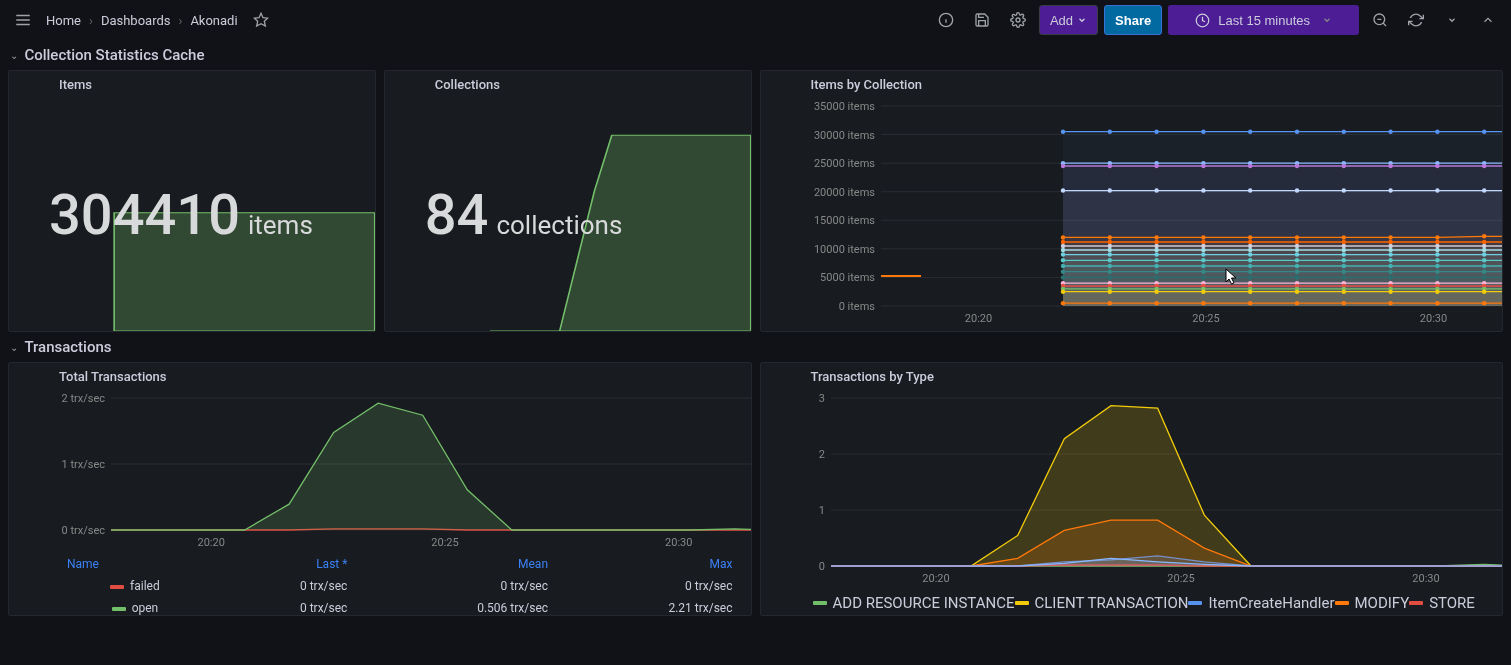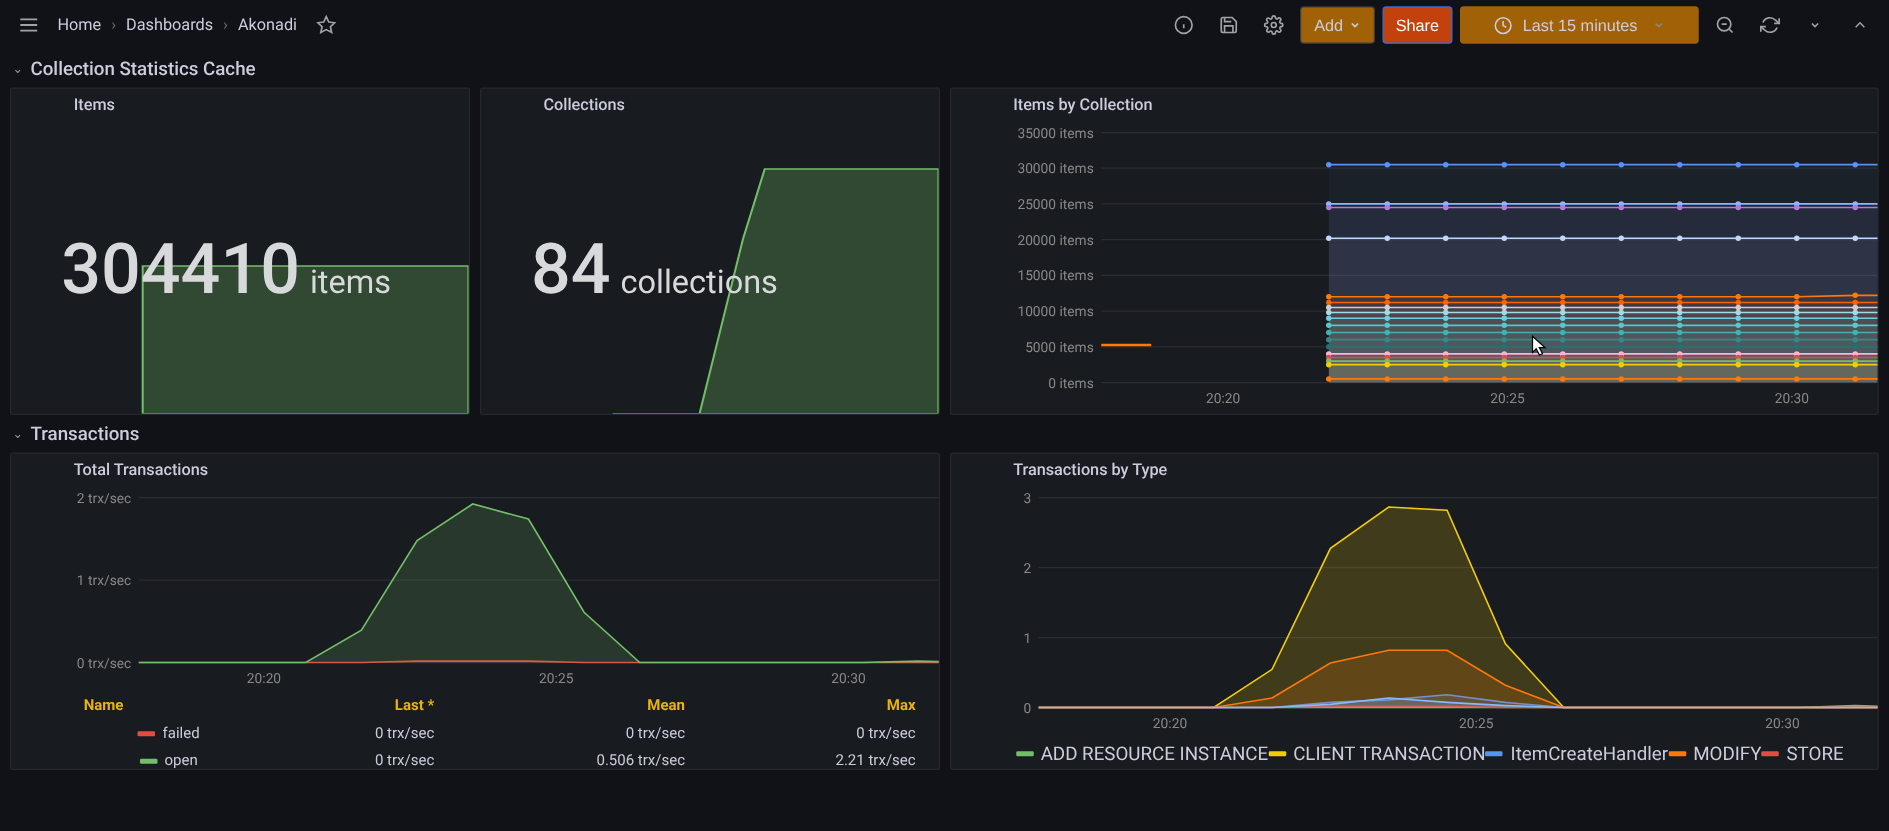--- a/index.html
+++ b/index.html
@@ -26,25 +26,25 @@
 .icon-btn {
   width: 30px; height: 30px;
   display: flex; align-items: center; justify-content: center;
   color: #9fa3a8; border-radius: 3px; cursor: pointer;
 }
 .breadcrumb { display: flex; align-items: center; gap: 8px; color: #ccccdc; }
 .breadcrumb a { color: #ccccdc; text-decoration: none; }
 .breadcrumb .sep { color: #666; }
 .btn {
   height: 30px; padding: 0 10px;
-  background: #a16207; border: 1px solid #393c42;
+  background: #4c1d95; border: 1px solid #393c42;
   color: #ccccdc; border-radius: 3px; cursor: pointer;
   display: flex; align-items: center; gap: 4px; font-size: 13px;
 }
-.btn-primary { background: #c2410c; border-color: #3871dc; color: #fff; }
+.btn-primary { background: #0369a1; border-color: #3871dc; color: #fff; font-weight: bold; }
 .time-btn { gap: 8px; padding: 0 27px; border: none; }
 .time-btn .mini { color: #888; font-size: 10px; margin-left: 4px; }
 
 
 .row-header {
   display: flex; align-items: center; gap: 6px;
   padding: 6px 10px; color: #ccccdc; font-size: 15px; font-weight: 500;
 }
 .row-header .chev { font-size: 10px; color: #999; }
 
@@ -86,21 +86,21 @@
 
 svg { display: block; }
 .axis-label { fill: #888; font-size: 11px; }
 .grid-line { stroke: #2a2d33; stroke-width: 1; }
 
 
 .legend-table {
   width: 100%; font-size: 12px; padding: 0 10px 6px;
 }
 .legend-table th {
-  color: #eab308; font-weight: 700; text-align: right; padding: 3px 6px;
+  color: #3b82f6; font-weight: 400; text-align: right; padding: 3px 6px;
 }
 .legend-table th:first-child { text-align: left; }
 .legend-table td { padding: 3px 6px; text-align: right; color: #ccccdc; }
 .legend-table td:first-child { text-align: center; }
 .swatch {
   display: inline-block; width: 14px; height: 4px;
   margin-right: 6px; vertical-align: middle; border-radius: 1px;
 }
 
 

